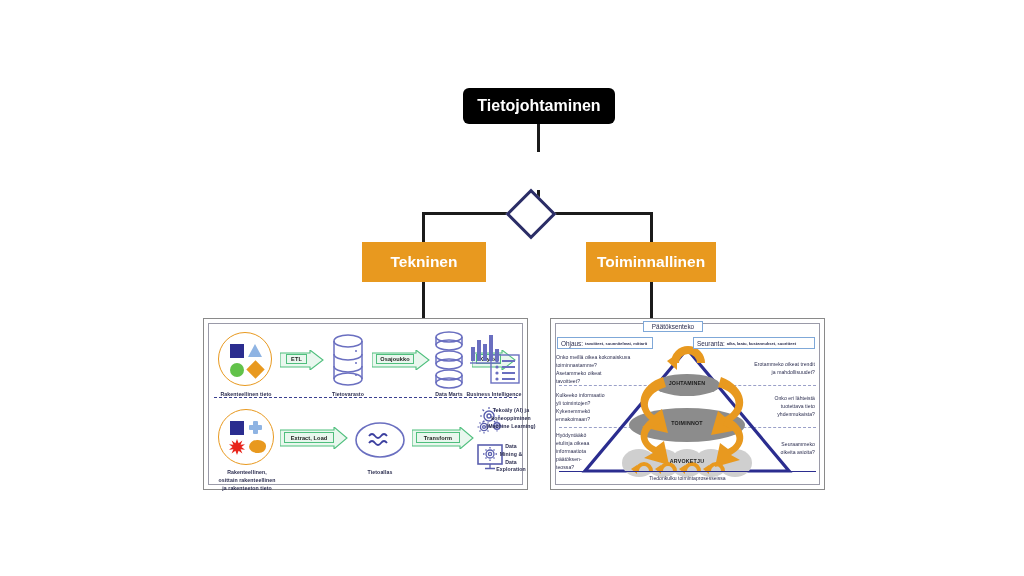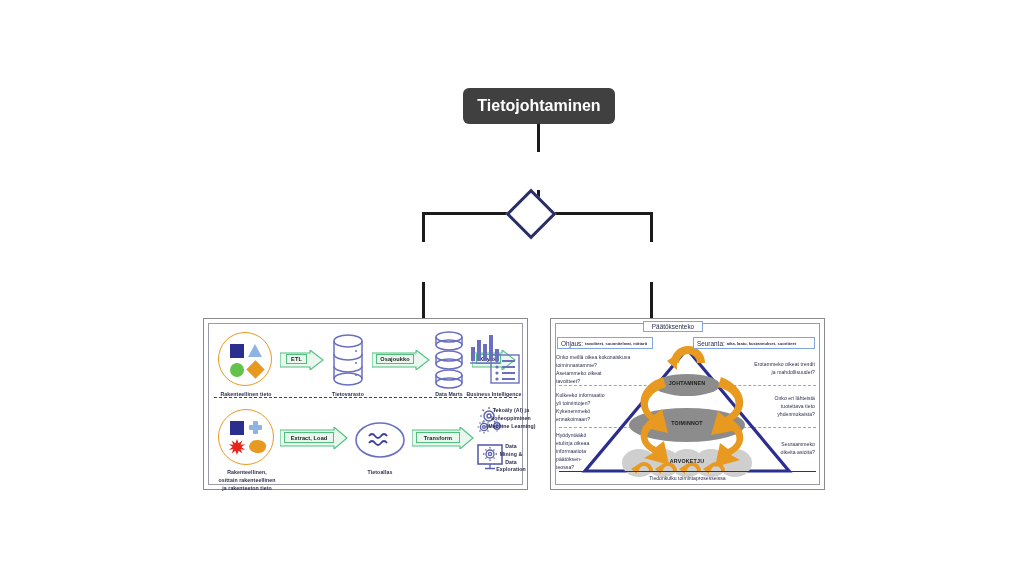--- a/index.html
+++ b/index.html
@@ -17,21 +17,21 @@
   .hline{height:3px;}
 
   
   .node{
     position:absolute;display:flex;align-items:center;justify-content:center;
     color:#ffffff;font-weight:bold;text-align:center;
     box-sizing:border-box;
   }
   .node-root{
     left:463px;top:88px;width:152px;height:36px;
-    background:#404040;border-radius:6px;font-size:16px;
+    background:#000000;border-radius:6px;font-size:16px;
   }
   .node-flow{
     left:463px;top:152px;width:152px;height:38px;
     background:#e8991f;font-size:15.5px;
   }
   .node-tek{
     left:362px;top:242px;width:124px;height:40px;
     background:#e8991f;font-size:15.5px;
   }
   .node-toim{
@@ -132,20 +132,26 @@
   <div class="line hline" style="left:547px;top:212px;width:104px;"></div>
   <div class="line vline" style="left:422px;top:212px;height:30px;"></div>
   <div class="line vline" style="left:650px;top:212px;height:30px;"></div>
   <div class="line vline" style="left:422px;top:282px;height:38px;"></div>
   <div class="line vline" style="left:650px;top:282px;height:38px;"></div>
 
   <div class="node node-root">
     <span>Tietojohtaminen</span>
   </div>
   <div class="diamond"></div>
+  <div class="node node-tek">
+    <span>Tekninen</span>
+  </div>
+  <div class="node node-toim">
+    <span>Toiminnallinen</span>
+  </div>
 
   <div class="panel panel-left">
     <div class="panel-inner"></div>
     <div class="dashsep"></div>
 
     <div class="circ" style="left:14px;top:13px;width:54px;height:54px;"></div>
     <div class="shp sq" style="left:26px;top:25px;width:14px;height:14px;"></div>
     <div class="shp tri" style="left:44px;top:25px;"></div>
     <div class="shp cir" style="left:26px;top:44px;width:14px;height:14px;"></div>
     <div class="shp dia" style="left:45px;top:44px;width:13px;height:13px;"></div>

